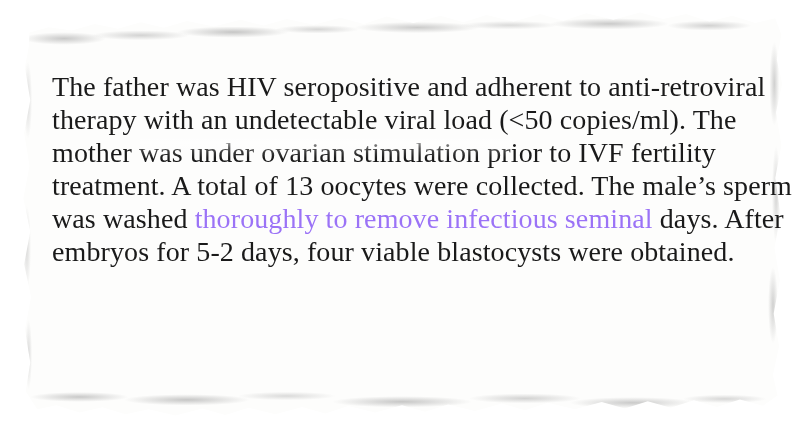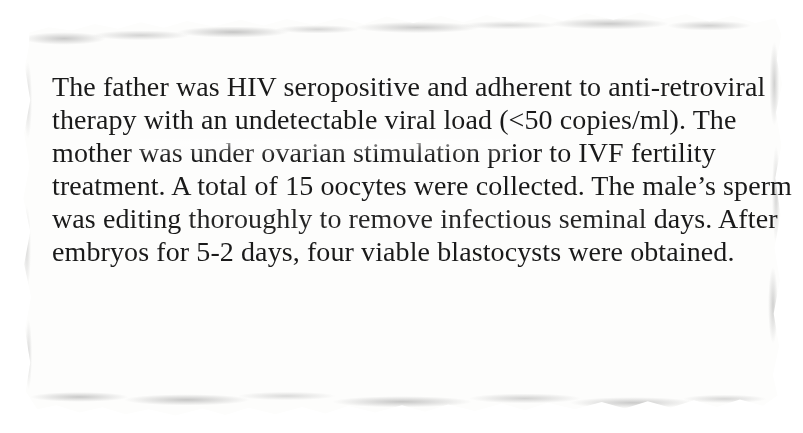--- a/index.html
+++ b/index.html
@@ -109,21 +109,21 @@
     line-height: 33px;
     letter-spacing: .1px;
   }
   .line {
     white-space: nowrap;
     position: relative;
     height: 33px;
   }
   
   .faded {
-    color: #000000;
+    color: #8b5cf6;
     opacity: .85;
     text-shadow: 0 0 1px rgba(255,255,255,.9);
   }
   
   .smudge {
     position: absolute;
     left: 140px;
     top: 136px;
     width: 372px;
     height: 22px;
@@ -151,24 +151,24 @@
     <div class="line">
       <span>The father was HIV seropositive and adherent to anti-retroviral</span>
     </div>
     <div class="line">
       <span>therapy with an undetectable viral load (&lt;50 copies/ml). The</span>
     </div>
     <div class="line">
       <span>mother was under ovarian stimulation prior to IVF fertility</span>
     </div>
     <div class="line">
-      <span>treatment. A total of 15 oocytes were collected. The male’s sperm</span>
+      <span>treatment. A total of 13 oocytes were collected. The male’s sperm</span>
     </div>
     <div class="line">
-      <span>was editing </span><span class="faded">thoroughly to remove infectious seminal</span><span> days. After</span>
+      <span>was washed </span><span class="faded">thoroughly to remove infectious seminal</span><span> days. After</span>
     </div>
     <div class="line">
       <span>embryos for 5-2 days, four viable blastocysts were obtained.</span>
     </div>
   </div>
 
   <div class="smudge"></div>
 
 </div>
 

